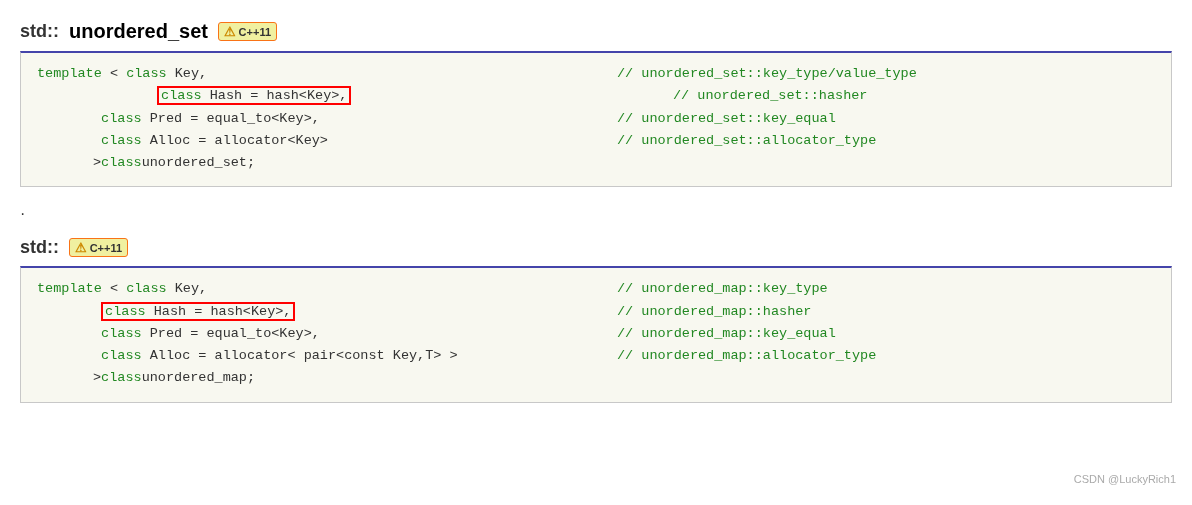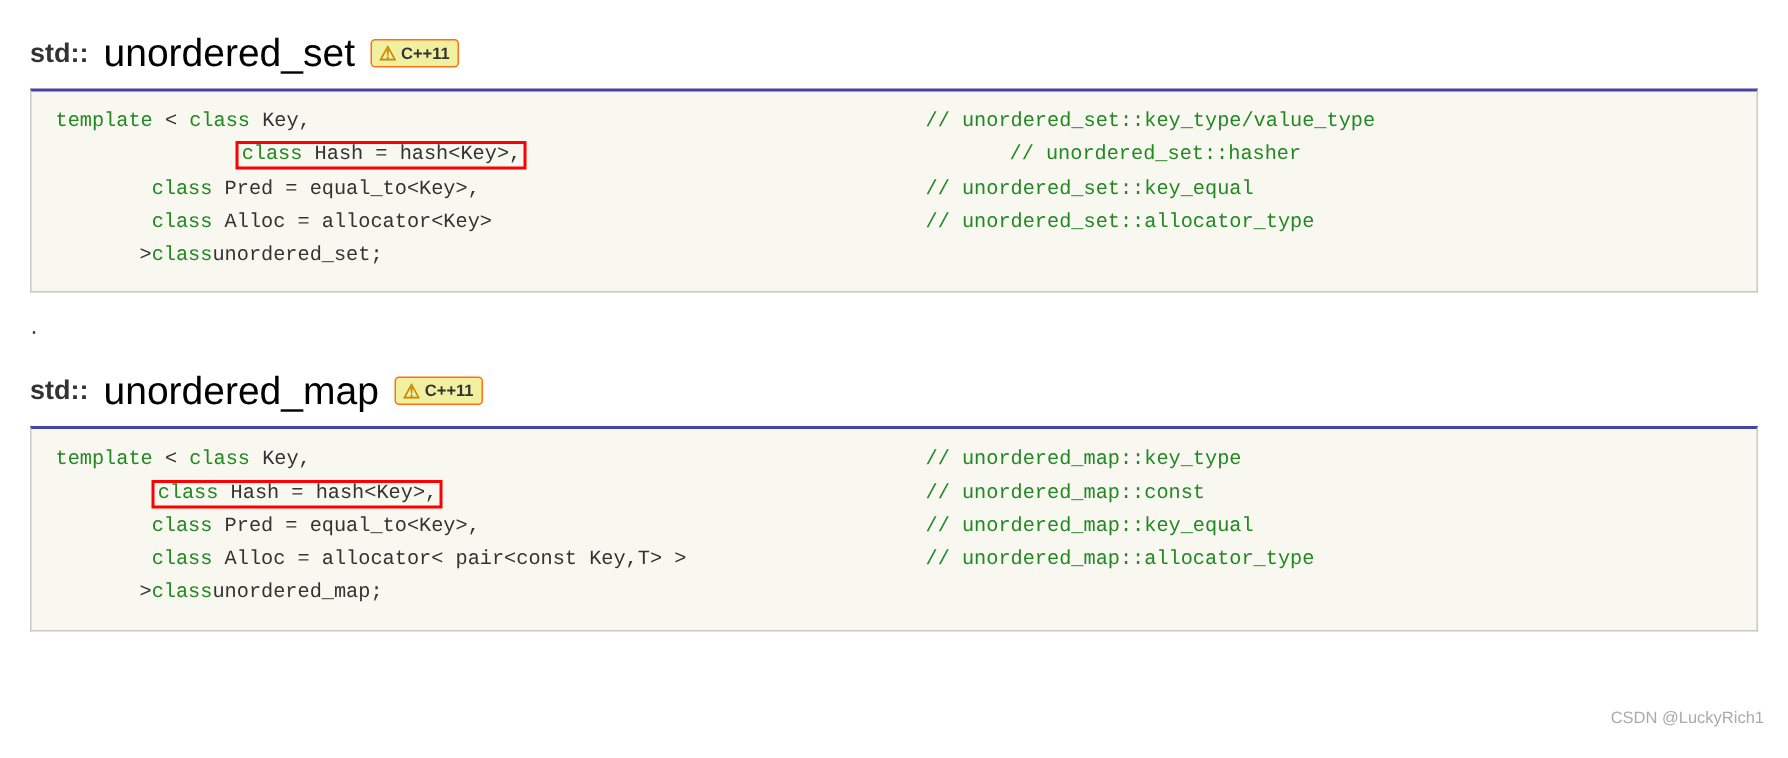--- a/index.html
+++ b/index.html
@@ -31,22 +31,22 @@
     }
 
     .section-title .std-prefix {
       font-size: 18px;
       font-weight: bold;
       color: #333;
       font-family: Arial, sans-serif;
     }
 
     .section-title .class-name {
-      font-size: 26px;
-      font-weight: normal;
+      font-size: 20px;
+      font-weight: bold;
       color: #000;
       font-family: Arial, sans-serif;
     }
 
     .warning-badge {
       display: inline-flex;
       align-items: center;
       background: #f0f0a0;
       border: 1px solid #f97316;
       border-radius: 3px;
@@ -202,21 +202,20 @@
       <span class="text-black">&gt; </span>
       <span class="kw-class">class</span>
       <span class="text-black"> unordered_set;</span>
     </div>
   </div>
 
   <div class="dot-separator">·</div>
 
   <div class="section-title">
     <span class="std-prefix">std::</span>
-      <span class="class-name">unordered_map</span>
     <span class="warning-badge">C++11</span>
   </div>
 
   <div class="code-block">
 
     <div class="code-line">
       <table class="code-table">
           <tbody>
             <tr>
         <td class="col-code">
@@ -236,21 +235,21 @@
       <table class="code-table">
           <tbody>
             <tr>
         <td class="col-code">
           <span style="display:inline-block; width:56px;"></span>
           <span class="highlight-box">
             <span class="kw-class">class</span>
             <span class="text-black"> Hash = hash&lt;Key&gt;,</span>
           </span>
         </td>
-        <td class="col-comment">// unordered_map::const</td>
+        <td class="col-comment">// unordered_map::hasher</td>
       </tr>
           </tbody>
         </table>
     </div>
 
     <div class="code-line">
       <table class="code-table">
           <tbody>
             <tr>
         <td class="col-code">

